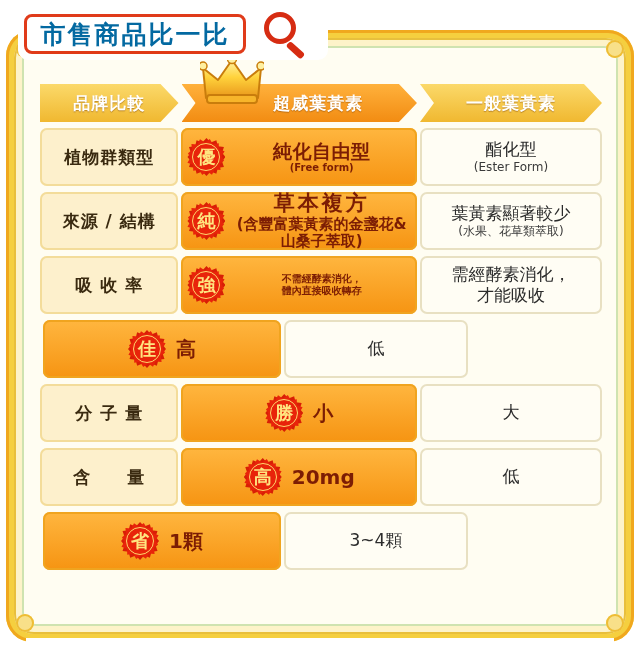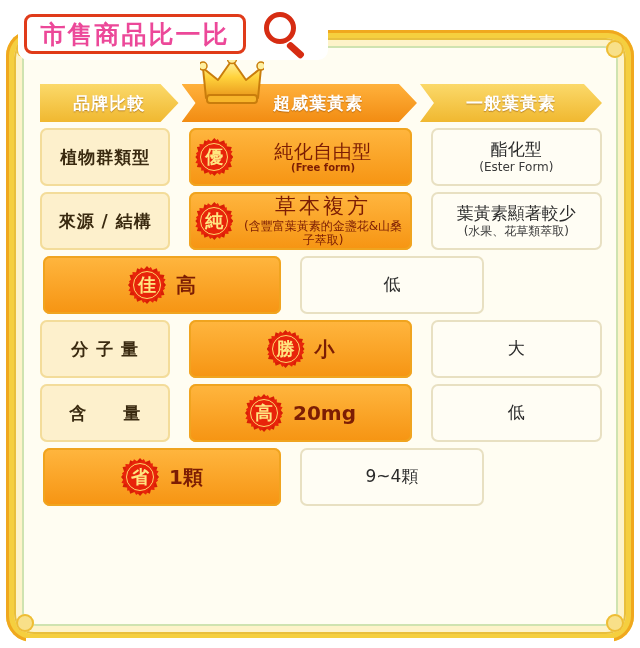--- a/index.html
+++ b/index.html
@@ -41,21 +41,21 @@
     height: 40px;
     border: 3px solid #e03b1a;
     border-radius: 8px;
     background: #ffffff;
     box-sizing: border-box;
     display: flex;
     align-items: center;
     justify-content: center;
   }
   .title-text {
-    color: #ec4899;
+    color: #0369a1;
     font-size: 25px;
     font-weight: bold;
     letter-spacing: 2px;
     line-height: 1;
     white-space: nowrap;
   }
   .magnifier {
     position: absolute;
     left: 240px;
     top: 2px;
@@ -188,21 +188,20 @@
     height: 52px;
     z-index: 20;
   }
 
   
   .row {
     display: flex;
     align-items: stretch;
     height: 58px;
     margin-top: 6px;
-    gap: 16px;
   }
   .cell {
     position: relative;
     display: flex;
     align-items: center;
     justify-content: center;
     box-sizing: border-box;
     border-radius: 7px;
   }
   .cell-label {
@@ -280,36 +279,36 @@
   .ours-text {
     display: flex;
     flex-direction: column;
     justify-content: center;
     text-align: center;
     flex: 1 1 auto;
     line-height: 1.18;
   }
   .ours-l1 {
     font-size: 19px;
-    font-weight: normal;
+    font-weight: bold;
     color: #7c1d04;
     letter-spacing: .5px;
   }
   .ours-l1.big {
     font-size: 21px;
     letter-spacing: 3px;
   }
   .ours-l2 {
     font-size: 10px;
     font-weight: bold;
     color: #7c1d04;
   }
   .ours-l2.small {
-    font-size: 12px;
-    font-weight: normal;
+    font-size: 15px;
+    font-weight: bold;
     letter-spacing: 0;
   }
   .ours-single {
     font-size: 20px;
     font-weight: bold;
     color: #7c1d04;
     letter-spacing: 1px;
   }
   .ours-inline {
     display: flex;
@@ -423,20 +422,39 @@
           <div class="ours-l1 big">草本複方</div>
           <div class="ours-l2 small">(含豐富葉黃素的金盞花&amp;山桑子萃取)</div>
         </div>
       </div>
       <div class="cell cell-theirs">
         <div class="theirs-main">葉黃素顯著較少</div>
         <div class="theirs-sub">(水果、花草類萃取)</div>
       </div>
     </div>
 
+    <div class="row">
+      <div class="cell cell-label">吸 收 率</div>
+      <div class="cell cell-ours">
+        <div class="stamp">
+          <div class="burst"></div>
+            <div class="burst2"></div>
+            <div class="ring"></div>
+          <div class="glyph">強</div>
+        </div>
+        <div class="ours-text">
+          <div class="ours-l2">不需經酵素消化，</div>
+          <div class="ours-l2">體內直接吸收轉存</div>
+        </div>
+      </div>
+      <div class="cell cell-theirs">
+        <div class="theirs-main">需經酵素消化，</div>
+        <div class="theirs-main">才能吸收</div>
+      </div>
+    </div>
 
     <div class="row">
       <div class="cell cell-ours center-mode">
         <div class="ours-inline">
           <div class="stamp">
             <div class="burst"></div>
               <div class="burst2"></div>
               <div class="ring"></div>
             <div class="glyph">佳</div>
           </div>
@@ -490,20 +508,20 @@
           <div class="stamp">
             <div class="burst"></div>
               <div class="burst2"></div>
               <div class="ring"></div>
             <div class="glyph">省</div>
           </div>
           <div class="ours-single">1顆</div>
         </div>
       </div>
       <div class="cell cell-theirs">
-        <div class="theirs-main">9~4顆</div>
+        <div class="theirs-main">3~4顆</div>
       </div>
     </div>
 
   </div>
 
   <div class="bottom-strip"></div>
 </div>
 
 </body></html>

